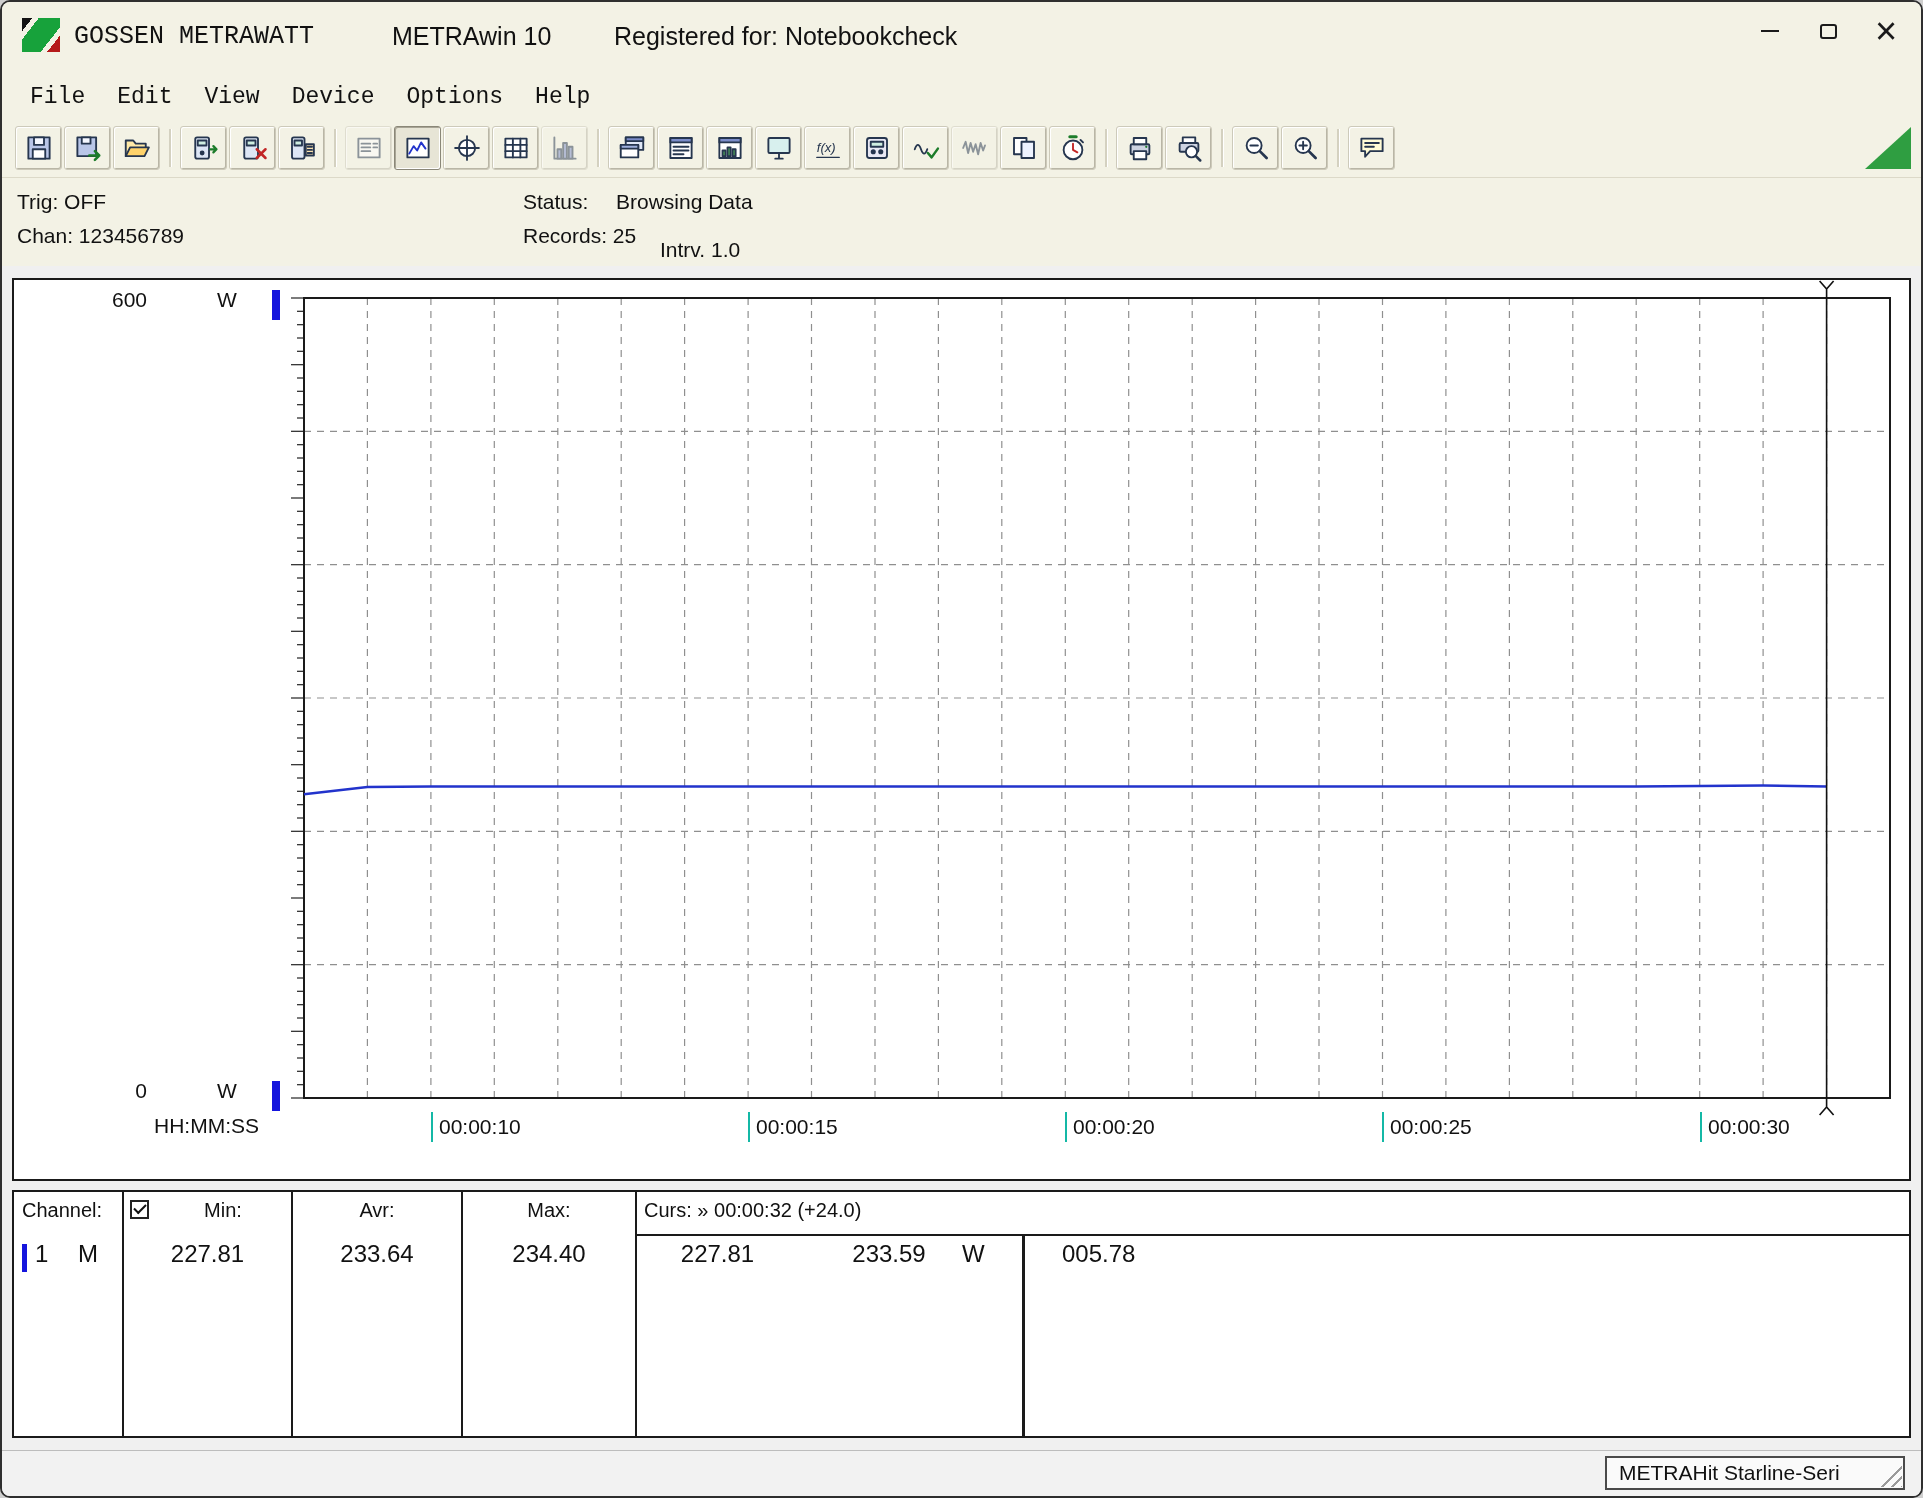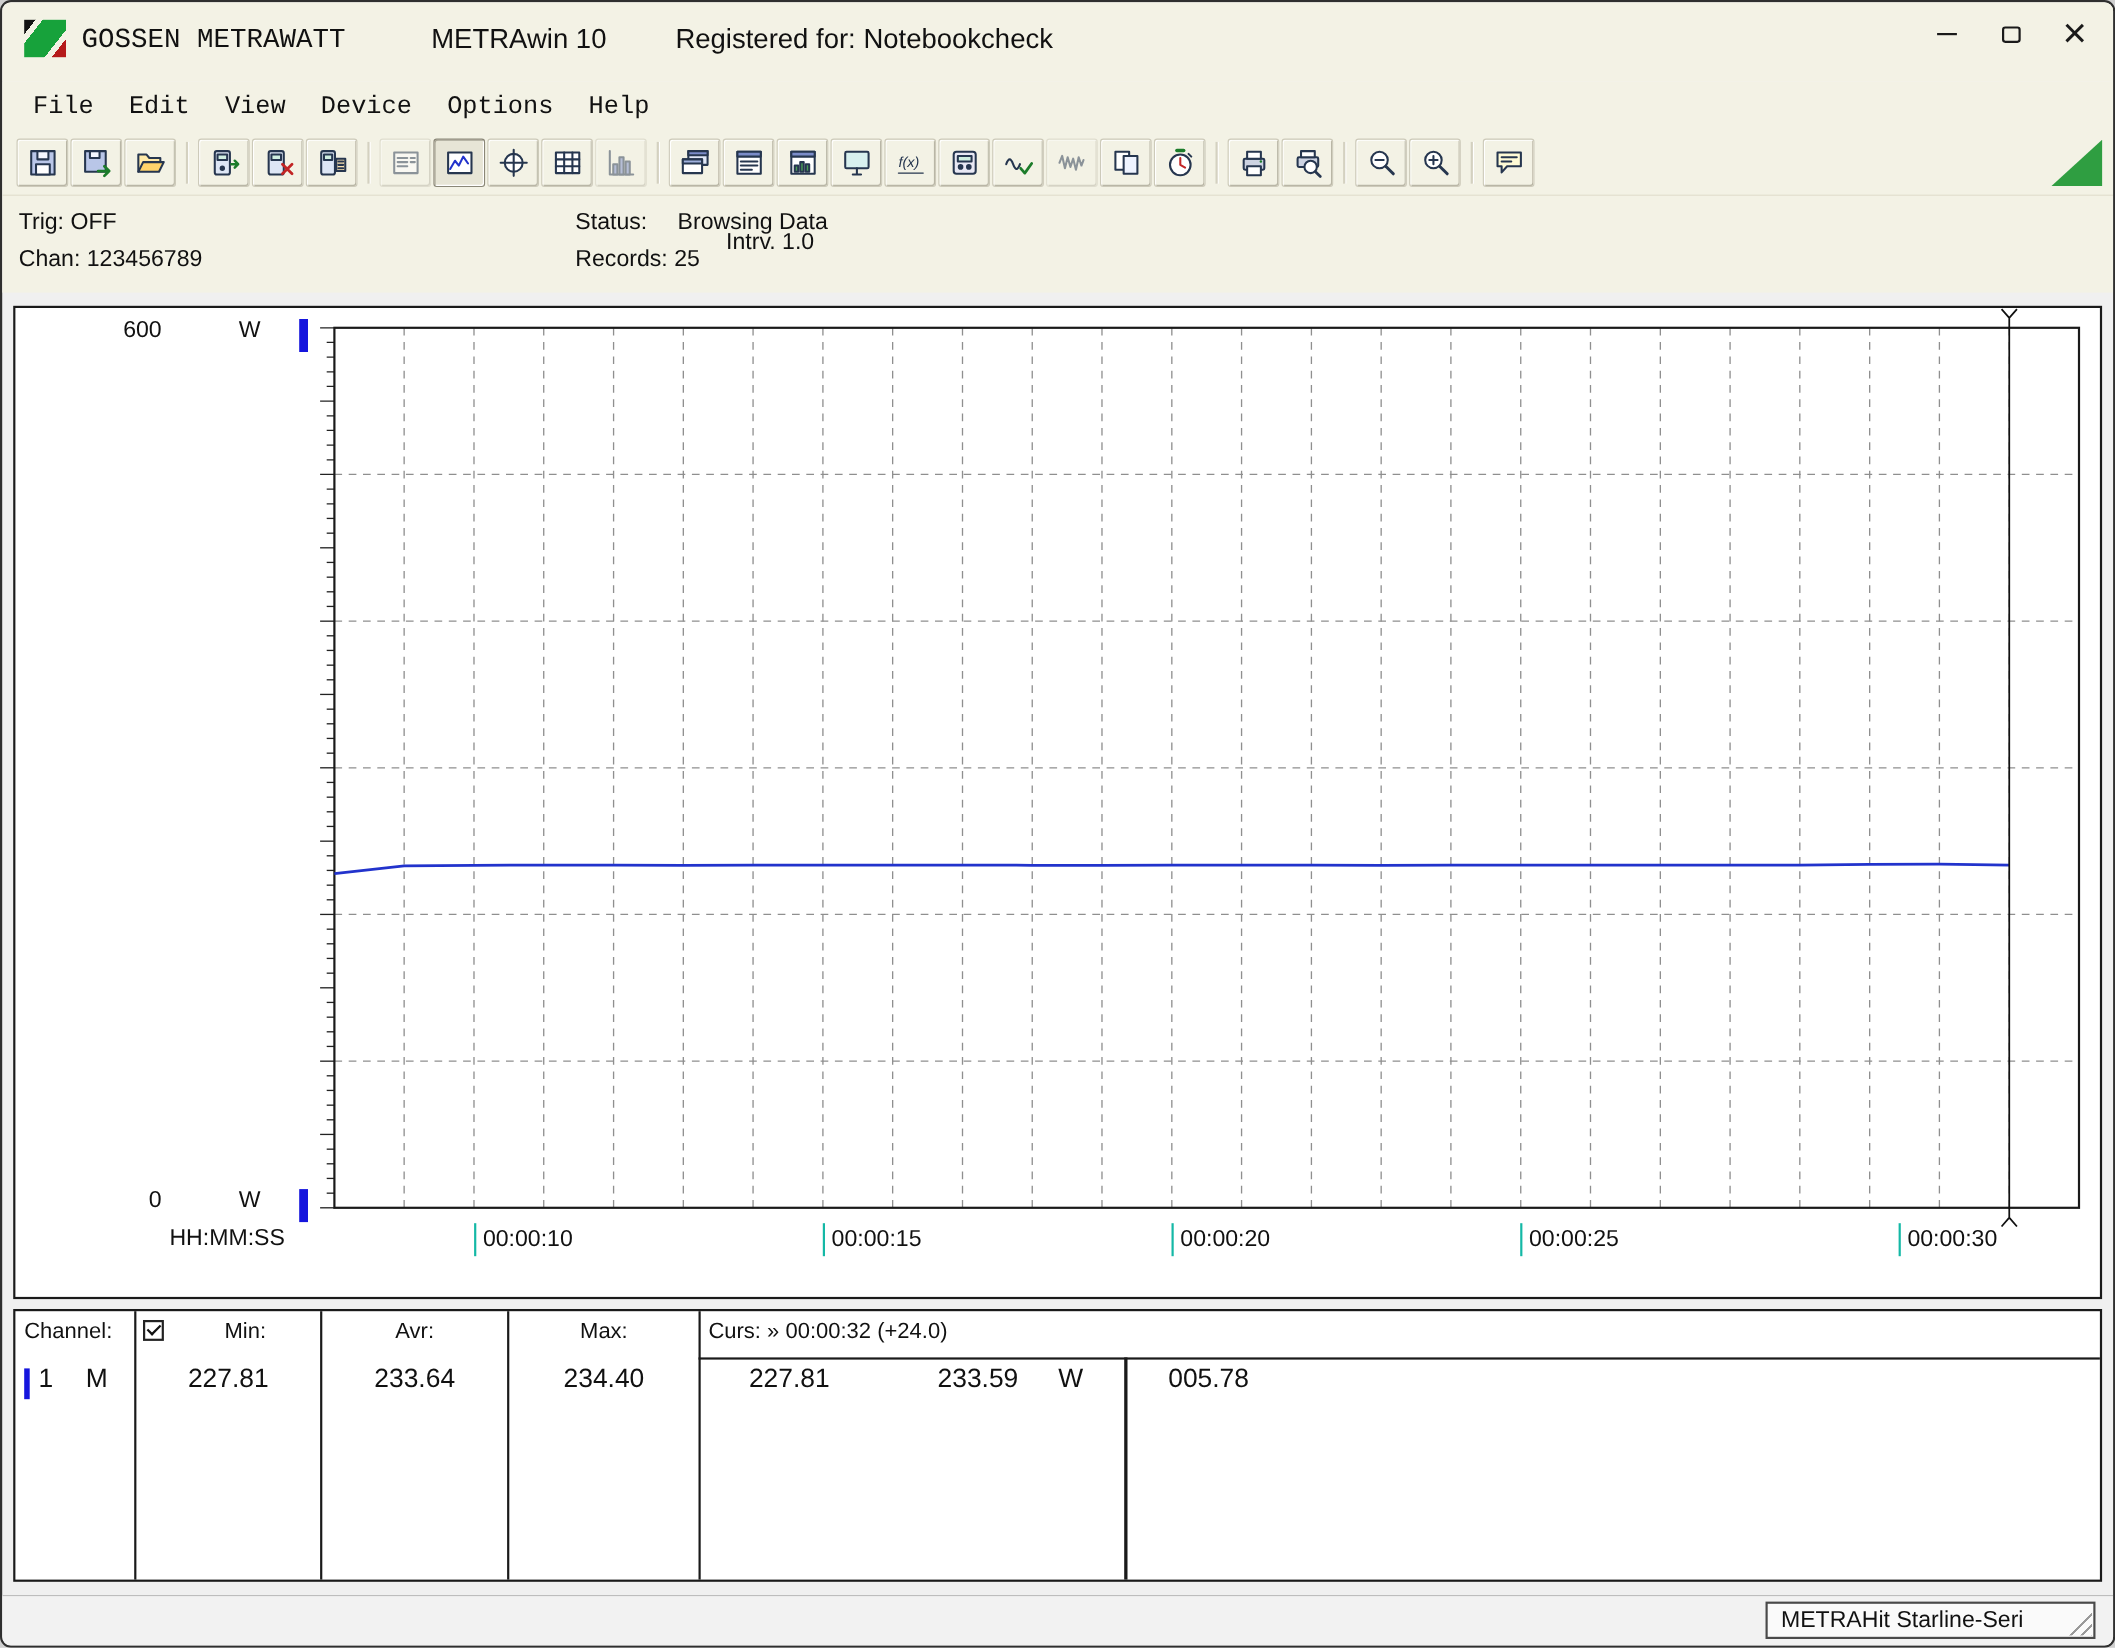--- a/index.html
+++ b/index.html
@@ -344,21 +344,21 @@
       </div>
     <div class="tb-grow"></div>
   </div>
 
   <div class="infobar">
     <span class="info-txt" style="left:15px;top:12px">Trig: OFF</span>
     <span class="info-txt" style="left:15px;top:46px">Chan: 123456789</span>
     <span class="info-txt" style="left:521px;top:12px">Status:</span>
     <span class="info-txt" style="left:614px;top:12px">Browsing Data</span>
     <span class="info-txt" style="left:521px;top:46px">Records: 25</span>
-    <span class="info-txt" style="left:658px;top:30px">Intrv. 1.0</span>
+    <span class="info-txt" style="left:658px;top:60px">Intrv. 1.0</span>
   </div>
 
   <div class="chart-panel">
     <svg id="plot-svg" viewBox="0 0 1895 899">
         <line class="grid" x1="290" y1="684.7" x2="1876" y2="684.7"></line>
         <line class="grid" x1="290" y1="551.3" x2="1876" y2="551.3"></line>
         <line class="grid" x1="290" y1="418.0" x2="1876" y2="418.0"></line>
         <line class="grid" x1="290" y1="284.7" x2="1876" y2="284.7"></line>
         <line class="grid" x1="290" y1="151.3" x2="1876" y2="151.3"></line>
         <line class="grid" x1="353.4" y1="18" x2="353.4" y2="818"></line>
@@ -456,21 +456,21 @@
     <div class="chan-marker" style="left:258px;top:10px;height:30px"></div>
     <span class="ylab" style="left:75px;top:799px;width:58px;text-align:right">0</span>
     <span class="ylab" style="left:203px;top:799px">W</span>
     <div class="chan-marker" style="left:258px;top:801px;height:30px"></div>
     <div class="x-axis-row" id="x-axis-row">
       <span class="x-caption">HH:MM:SS</span>
     <div class="x-tick" style="left: 417px;">00:00:10</div>
         <div class="x-tick" style="left: 734px;">00:00:15</div>
         <div class="x-tick" style="left: 1051px;">00:00:20</div>
         <div class="x-tick" style="left: 1368px;">00:00:25</div>
-        <div class="x-tick" style="left: 1686px; margin-left: 26px;">00:00:30</div>
+        <div class="x-tick" style="left: 1686px;">00:00:30</div>
       </div>
   </div>
 
   <div class="stats-table">
     <div class="vdiv" style="left:108px"></div>
     <div class="vdiv" style="left:277px"></div>
     <div class="vdiv" style="left:447px"></div>
     <div class="vdiv" style="left:621px"></div>
     <div class="vdiv thick" style="left:1008px"></div>
     <div class="curs-underline"></div>

